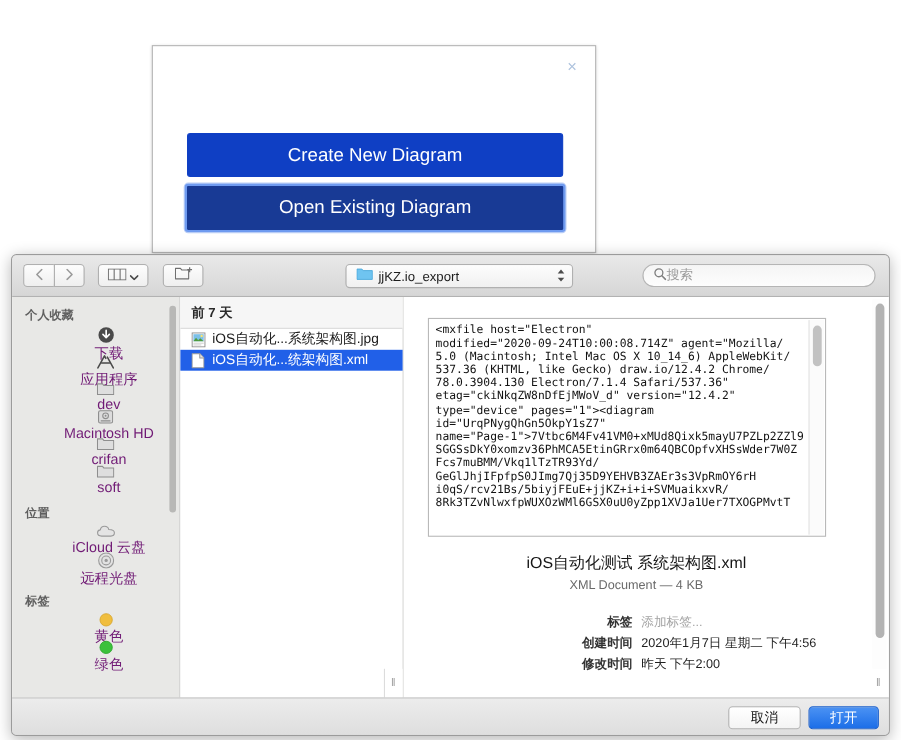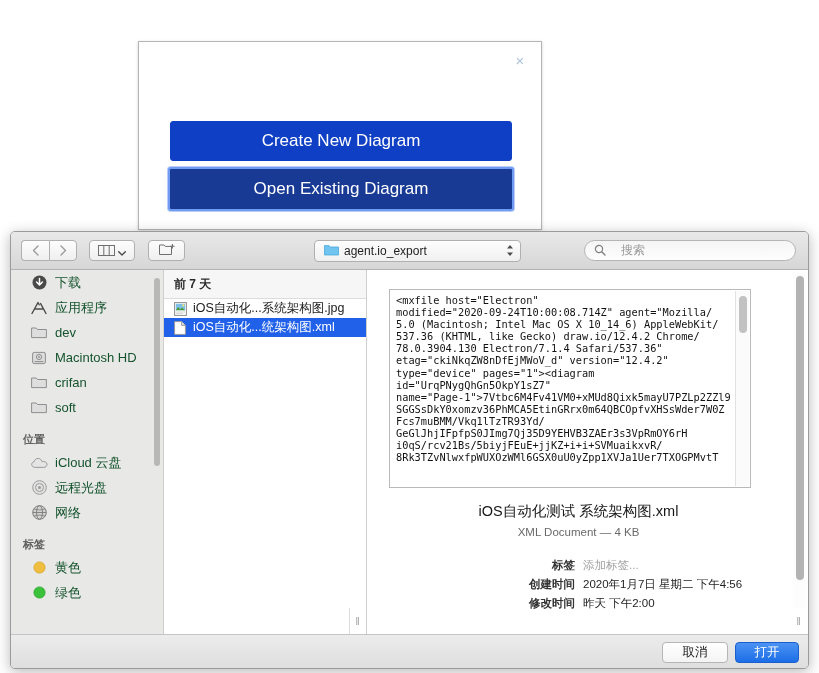--- a/index.html
+++ b/index.html
@@ -98,39 +98,40 @@
 
   .search-box {
     position: absolute; right: 12px; top: 8px;
     width: 212px; height: 21px;
     background: linear-gradient(to bottom, #f5f5f5, #fdfdfd);
     border: 1px solid #b5b5b5; border-radius: 11px;
     display: flex; align-items: center;
     box-sizing: border-box; cursor: text;
   }
   .search-box .mag { margin-left: 9px; }
-  .search-box .ph { font-size: 12px; color: #9a9a9a; margin-left: 15px; }
+  .search-box .ph { font-size: 12px; color: #9a9a9a; margin-left: 0; }
 
   
   .body { position: relative; height: 364px; display: flex; background: #fff; }
 
   .sidebar {
     width: 152px; background: #e8e8e6;
     border-right: 1px solid #cfcfcd;
     position: relative; overflow: hidden;
     flex: none;
   }
   .sb-header {
     font-size: 11px; color: #5f5f5f; font-weight: bold;
     padding: 9px 0 3px 12px;
   }
   .sb-item {
     height: 25px; display: flex; align-items: center;
-    padding-left: 18px; font-size: 13px; color: #14532d;
+    padding-left: 18px; font-size: 13px; color: #701a75;
     cursor: default;
+    flex-direction: column;
   }
   .sb-item .ic { width: 20px; display: flex; align-items: center; justify-content: center; flex: none; }
   .sb-item .tx { margin-left: 6px; white-space: nowrap; }
   .sb-scroll {
     position: absolute; right: 3px; top: 8px;
     width: 6px; height: 188px; border-radius: 3px;
     background: #b8b8b6;
   }
 
   .filelist {
@@ -305,21 +306,21 @@
           </span>
         </div>
       </div>
 
       <div class="path-popup">
         <span class="folder-ico">
           <svg width="15" height="12" viewBox="0 0 15 12">
             <path d="M0.5 11 L0.5 1.6 L5 1.6 L6.2 3 L14.5 3 L14.5 11 Z" fill="#6fc4f0" stroke="#4aa9dc" stroke-width="0.8" stroke-linejoin="round"></path>
           </svg>
         </span>
-        <span class="lbl">agent.io_export</span>
+        <span class="lbl">jjKZ.io_export</span>
         <span class="stepper">
           <svg width="8" height="13" viewBox="0 0 8 13">
             <path d="M4 1 L7 4.6 L1 4.6 Z" fill="#4b4b4b"></path>
             <path d="M4 12 L7 8.4 L1 8.4 Z" fill="#4b4b4b"></path>
           </svg>
         </span>
       </div>
 
       <div class="search-box">
         <span class="mag">
@@ -329,20 +330,21 @@
           </svg>
         </span>
         <span class="ph">搜索</span>
       </div>
     </div>
 
     <div class="body">
 
       <div class="sidebar">
 
+        <div class="sb-header">个人收藏</div>
 
         <div class="sb-item">
           <span class="ic">
             <svg width="15" height="15" viewBox="0 0 15 15">
               <circle cx="7.5" cy="7.5" r="7" fill="#4a4a4a"></circle>
               <path d="M7.5 3.4 L7.5 9.4 M4.6 7 L7.5 10 L10.4 7" fill="none" stroke="#fff" stroke-width="1.5" stroke-linecap="round" stroke-linejoin="round"></path>
             </svg>
           </span>
           <span class="tx">下载</span>
         </div>
@@ -412,32 +414,20 @@
           <span class="ic">
             <svg width="15" height="15" viewBox="0 0 15 15">
               <circle cx="7.5" cy="7.5" r="6.8" fill="#e2e2e2" stroke="#9a9a9a" stroke-width="1"></circle>
               <circle cx="7.5" cy="7.5" r="4" fill="none" stroke="#9a9a9a" stroke-width="1"></circle>
               <circle cx="7.5" cy="7.5" r="1.5" fill="#9a9a9a"></circle>
             </svg>
           </span>
           <span class="tx">远程光盘</span>
         </div>
 
-        <div class="sb-item">
-          <span class="ic">
-            <svg width="15" height="15" viewBox="0 0 15 15">
-              <circle cx="7.5" cy="7.5" r="6.8" fill="#d2d2d2" stroke="#7c7c7c" stroke-width="1"></circle>
-              <ellipse cx="7.5" cy="7.5" rx="3" ry="6.8" fill="none" stroke="#7c7c7c" stroke-width="0.9"></ellipse>
-              <line x1="0.8" y1="7.5" x2="14.2" y2="7.5" stroke="#7c7c7c" stroke-width="0.9"></line>
-              <path d="M2 4 Q7.5 6 13 4" fill="none" stroke="#7c7c7c" stroke-width="0.8"></path>
-              <path d="M2 11 Q7.5 9 13 11" fill="none" stroke="#7c7c7c" stroke-width="0.8"></path>
-            </svg>
-          </span>
-          <span class="tx">网络</span>
-        </div>
 
         <div class="sb-header" style="padding-top:12px;">标签</div>
 
         <div class="sb-item">
           <span class="ic">
             <svg width="13" height="13" viewBox="0 0 13 13">
                 <circle cx="6.5" cy="6.5" r="5.6" fill="#f0be3e" stroke="#d8a62c" stroke-width="0.8"></circle>
               </svg>
           </span>
           <span class="tx">黄色</span>

